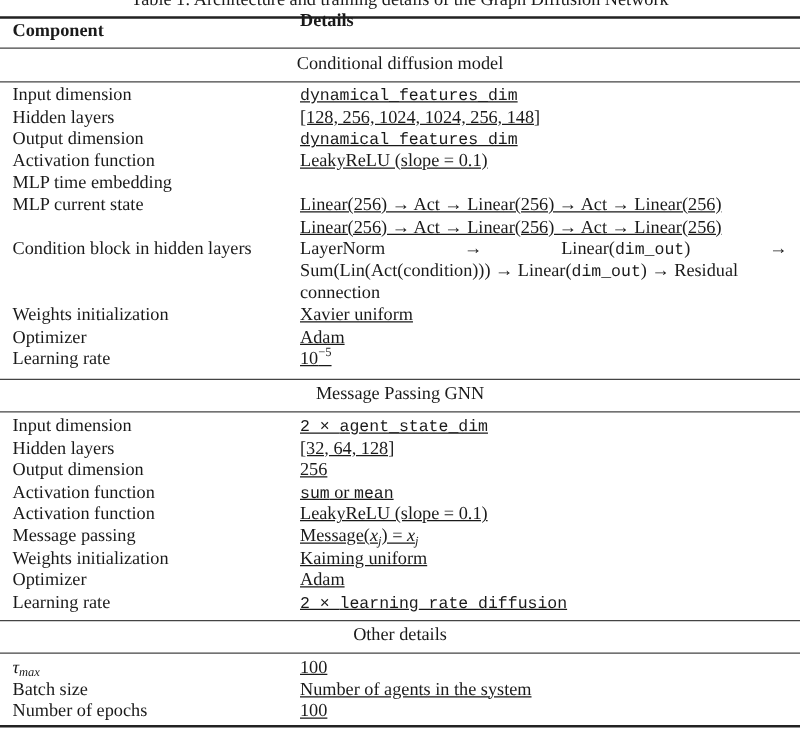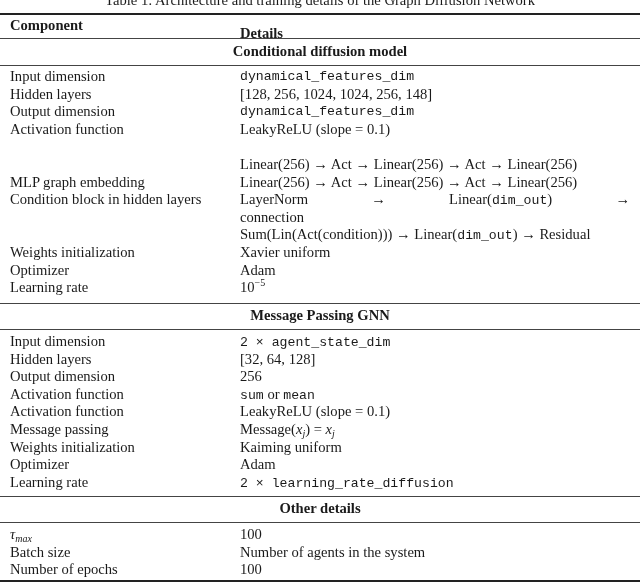--- a/index.html
+++ b/index.html
@@ -3,39 +3,39 @@
 <meta charset="utf-8">
 <style>
   html, body { margin:0; padding:0; background:#ffffff; }
   body { width:640px; height:585px; overflow:hidden; position:relative;
          font-family:"Liberation Serif","DejaVu Serif",serif; color:#1a1a1a; font-size:14.6px; }
   .caption { position:absolute; top:-9px; left:0; width:640px; text-align:center; font-size:14.6px; line-height:18px; white-space:nowrap; }
   .rule { position:absolute; left:0; width:640px; background:#222; }
   .thick { height:2px; }
   .thin { height:1px; background:#444; }
   .hdr { position:absolute; font-weight:bold; line-height:18px; }
-  .sec { position:absolute; left:0; width:640px; text-align:center; font-weight:bold; line-height:18px; }
+  .sec { position:absolute; left:0; width:640px; text-align:center; font-weight:normal; line-height:18px; }
   .row { position:absolute; left:0; width:528px; height:17.6px; line-height:17.6px; white-space:nowrap; }
   .k { position:absolute; left:10px; }
-  .v { position:absolute; left:240px; }
+  .v { position:absolute; left:240px;text-decoration:underline; }
   .mono { font-family:"Liberation Mono","DejaVu Sans Mono",monospace; font-size:13.2px; }
   .math { font-style:italic; }
   sup { font-size:10px; vertical-align:6px; line-height:0; }
   sub { font-size:10px; vertical-align:-3px; line-height:0; font-style:italic; }
   .just { position:absolute; left:240px; width:390px; line-height:17.6px; }
   .jline { display:flex; justify-content:space-between; white-space:nowrap; height:17.6px; }
 </style>
 </head>
 <body>
 
 <div class="caption">Table 1: Architecture and training details of the Graph Diffusion Network</div>
 
 <div class="rule thick" style="top:13px"></div>
 <div class="hdr" style="top:16px;left:10px">Component</div>
-<div class="hdr" style="top:24px;left:240px">Details</div>
+<div class="hdr" style="top:8px;left:240px">Details</div>
 <div class="rule thin" style="top:38px"></div>
 
 <div class="sec" style="top:42px">Conditional diffusion model</div>
 <div class="rule thin" style="top:65px"></div>
 
 <div class="row" style="top:68px">
   <span class="k">Input dimension</span>
   <span class="v mono">dynamical_features_dim</span>
 </div>
 <div class="row" style="top:85.6px">
@@ -44,42 +44,43 @@
 </div>
 <div class="row" style="top:103.2px">
   <span class="k">Output dimension</span>
   <span class="v mono">dynamical_features_dim</span>
 </div>
 <div class="row" style="top:120.8px">
   <span class="k">Activation function</span>
   <span class="v">LeakyReLU (slope = 0.1)</span>
 </div>
 <div class="row" style="top:138.4px">
+  <span class="k">MLP time embedding</span>
 </div>
 <div class="row" style="top:156px">
+  <span class="k">MLP current state</span>
   <span class="v">Linear(256) → Act → Linear(256) → Act → Linear(256)</span>
 </div>
 <div class="row" style="top:173.6px">
-  <span class="k">MLP graph embedding</span>
   <span class="v">Linear(256) → Act → Linear(256) → Act → Linear(256)</span>
 </div>
 <div class="row" style="top:191.2px;height:53px">
   <span class="k">Condition block in hidden layers</span>
   <div class="just">
     <div class="jline">
       <span>LayerNorm</span>
       <span>→</span>
       <span>Linear(<span class="mono">dim_out</span>)</span>
       <span>→</span>
     </div>
     <div class="jline">
-      <span>connection</span>
+      <span>Sum(Lin(Act(condition))) → Linear(<span class="mono">dim_out</span>) → Residual</span>
     </div>
     <div class="jline">
-      <span>Sum(Lin(Act(condition))) → Linear(<span class="mono">dim_out</span>) → Residual</span>
+      <span>connection</span>
     </div>
   </div>
 </div>
 <div class="row" style="top:244px">
   <span class="k">Weights initialization</span>
   <span class="v">Xavier uniform</span>
 </div>
 <div class="row" style="top:261.6px">
   <span class="k">Optimizer</span>
   <span class="v">Adam</span>

